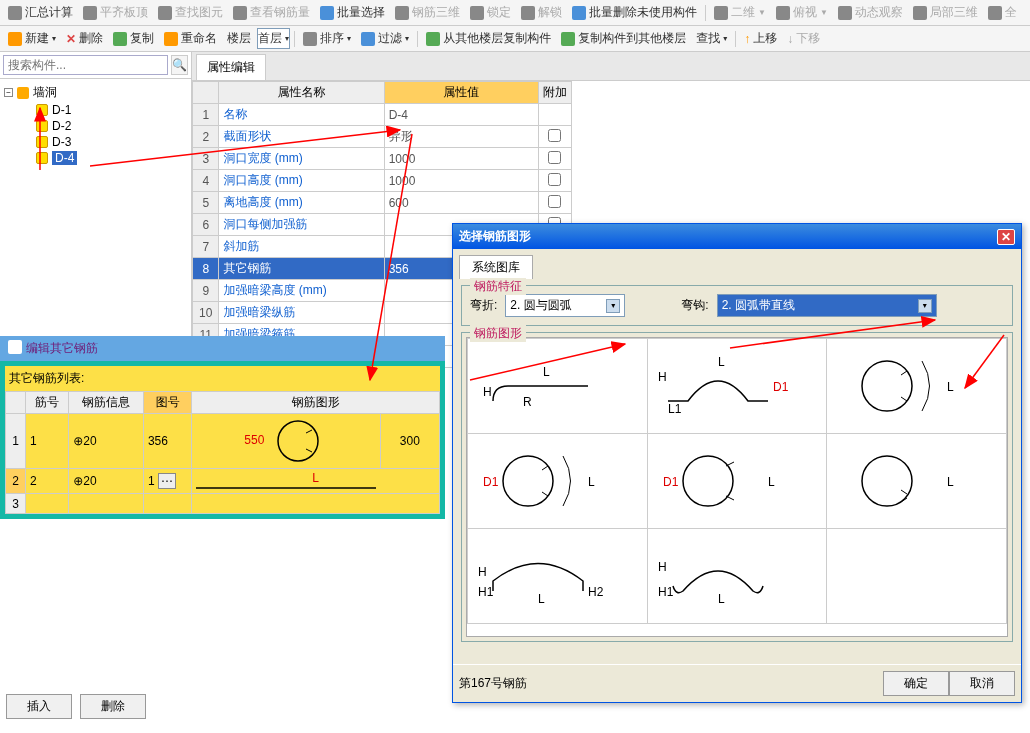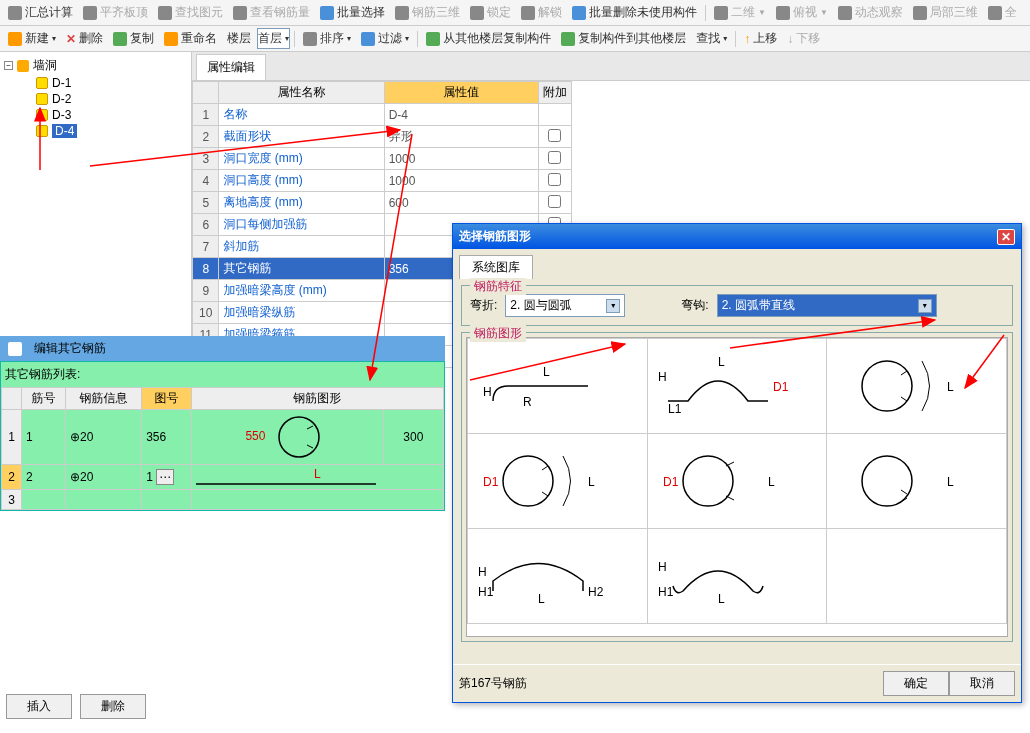--- a/index.html
+++ b/index.html
@@ -31,23 +31,23 @@
 .prop-table th,.prop-table td{border:1px solid #ccc;padding:2px 4px;height:18px;text-align:left}
 .prop-table th{background:#eee;text-align:center;font-weight:normal}
 .prop-table .rownum{width:24px;text-align:center;background:#eee;color:#555}
 .prop-table .name-col{width:150px;color:#1060d0}
 .prop-table .val-col{width:140px;color:#555}
 .prop-table .chk-col{width:30px;text-align:center}
 .prop-table tr.selected td{background:#316ac5;color:#fff}
 .prop-table tr.selected .name-col{color:#fff}
 .th-val{background:#ffcf5f!important;color:#000}
 .edit-panel{position:absolute;left:0;top:336px;width:445px}
-.edit-header{background:#64a7e2;color:#000000;padding:4px 8px;display:flex;align-items:center;gap:12px}
+.edit-header{background:#64a7e2;color:#701a75;padding:4px 8px;display:flex;align-items:flex-start;gap:4px}
 .edit-header .ico2{width:14px;height:14px;background:#fff;border-radius:2px}
-.edit-body{background:#86efac;border:1px solid #14b8a6}
+.edit-body{background:#fde047;border:5px solid #14b8a6}
 .list-label{padding:4px}
 .list-table{width:100%;border-collapse:collapse}
 .list-table th,.list-table td{border:1px solid #ccc;padding:2px 4px;height:20px;text-align:center}
 .list-table th{background:#eee;font-weight:normal}
 .list-table .th-hl{background:#ffcf5f}
 .list-table .rownum{background:#eee;width:20px}
 .list-table .row2 .rownum{background:#ffcf5f}
 .shape-cell{height:60px}
 .btn-row{position:absolute;left:0;bottom:8px;display:flex;gap:8px;padding:6px}
 .btn{border:1px solid #999;background:#f0f0f0;padding:3px 20px;cursor:pointer}
@@ -190,20 +190,24 @@
       <span>上移</span>
     </span>
   <span class="tb-btn disabled">
       <span>↓</span>
       <span>下移</span>
     </span>
 </div>
 
 <div class="main">
   <div class="left-panel">
+    <div class="search-row">
+      <input class="search-input" placeholder="搜索构件..." style="">
+      <button class="search-btn">🔍</button>
+    </div>
     <div class="tree">
       <div class="tree-node">
         <span class="tree-toggle">−</span>
         <span class="tree-ico"></span>
         <span class="label">墙洞</span>
       </div>
       <div class="tree-node indent">
           <span class="tree-ico yellow"></span>
           <span class="label">D-1</span>
         </div>

